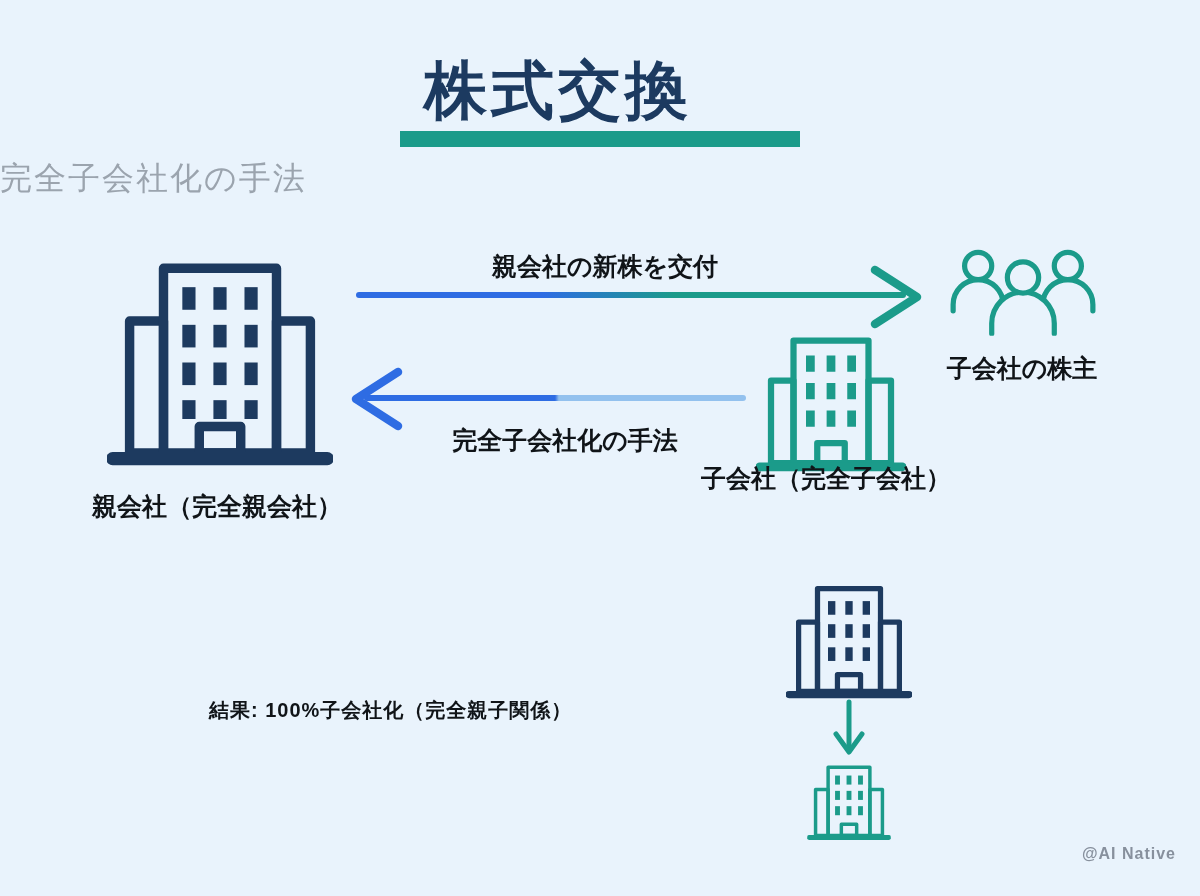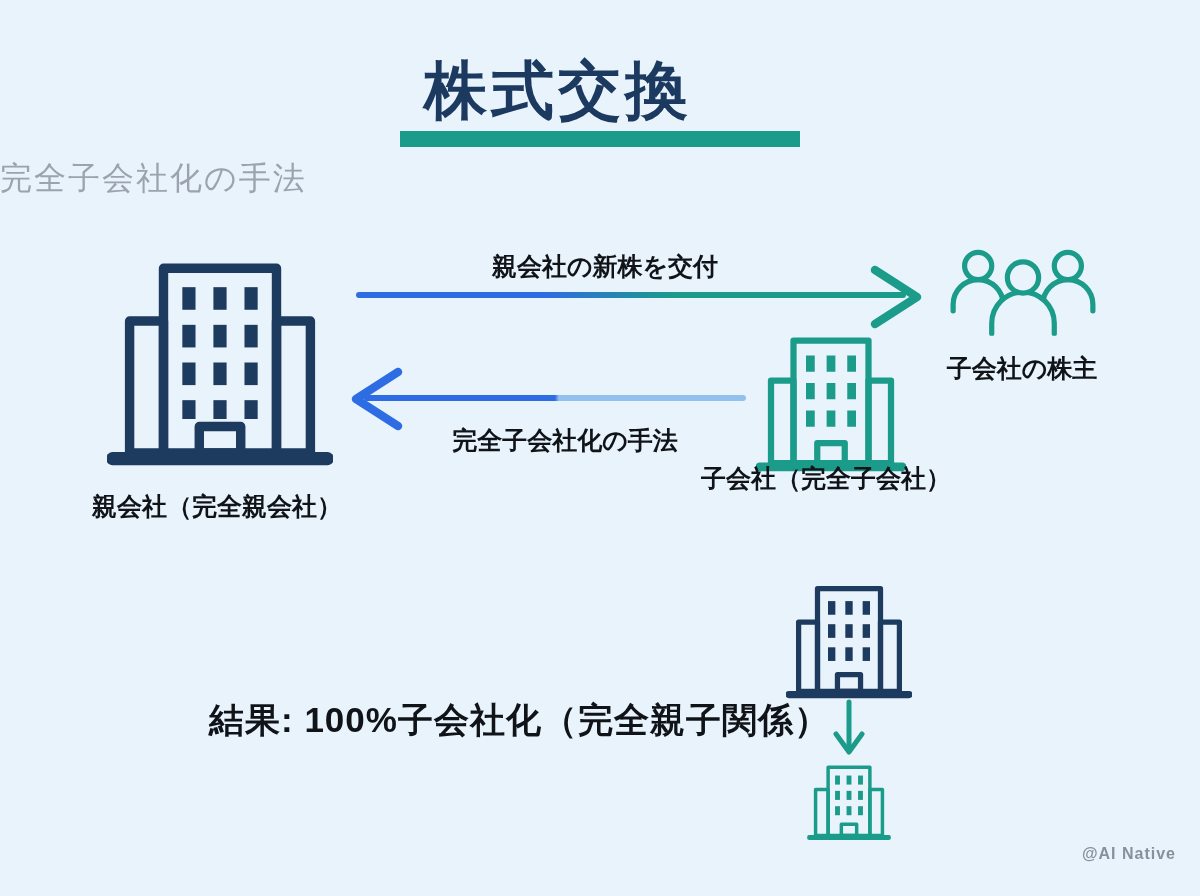--- a/index.html
+++ b/index.html
@@ -50,21 +50,21 @@
   .line-top{
     left:356px;top:292px;width:550px;height:6px;border-radius:3px;
     background:linear-gradient(90deg,var(--blue) 0%,var(--blue) 34%,var(--teal) 58%,var(--teal) 100%);
   }
   .line-back{
     left:364px;top:395px;width:382px;height:6px;border-radius:3px;
     background:linear-gradient(90deg,var(--blue) 0%,var(--blue) 50%,var(--light_blue) 51%,var(--light_blue) 100%);
   }
   .result-text{
     left:209px;top:697px;
-    font-size:35px;font-weight:600;color:var(--text);
+    font-size:20px;font-weight:600;color:var(--text);
     letter-spacing:1px;
   }
   .watermark{
     right:24px;top:845px;
     font-size:16px;font-weight:bold;color:var(--watermark);
     letter-spacing:1px;
   }
   svg.icon{display:block;overflow:visible;}
   .c-navy{color:var(--navy);}
   .c-teal{color:var(--teal);}

